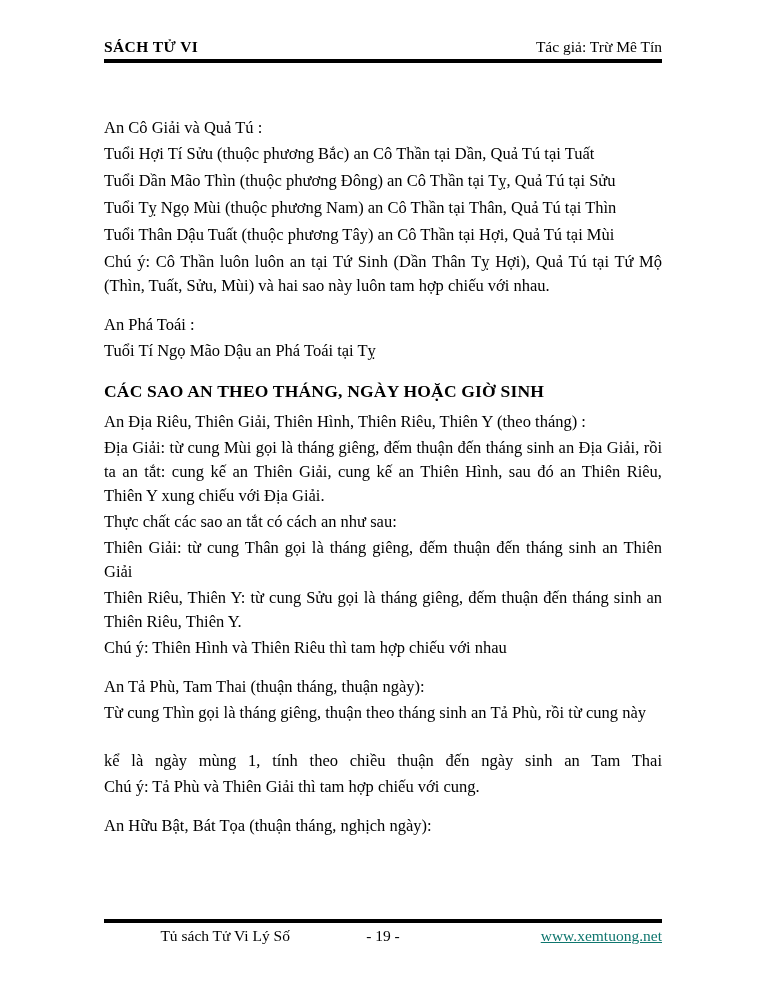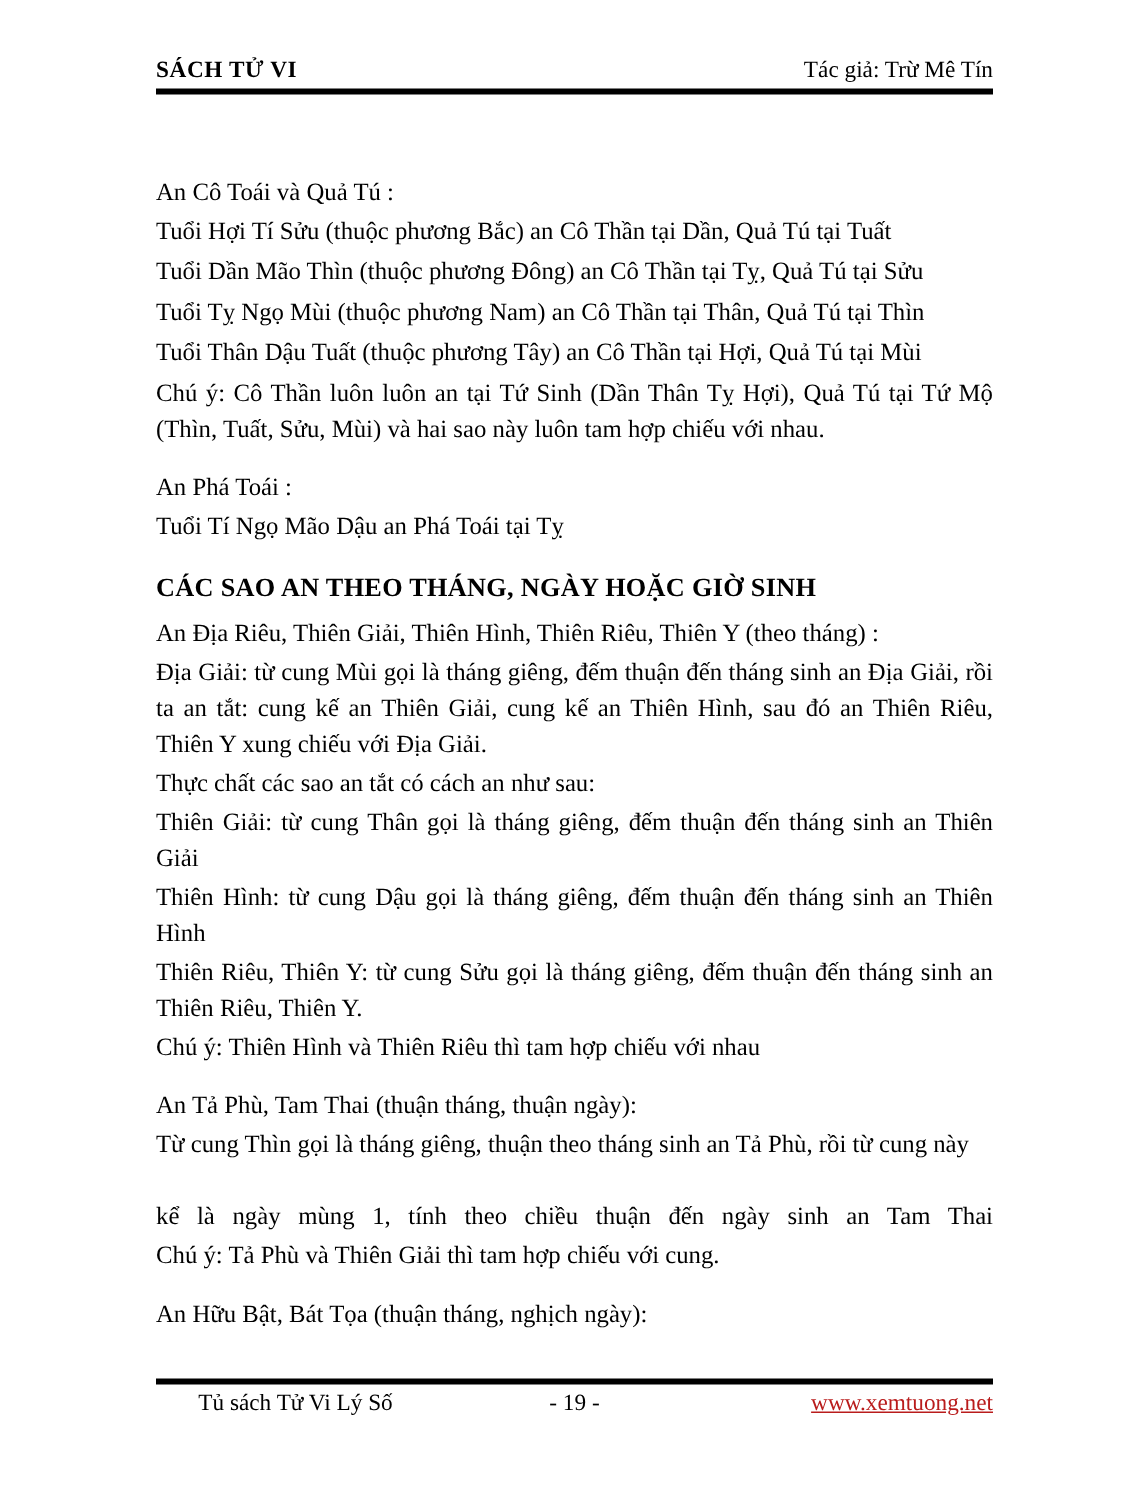--- a/index.html
+++ b/index.html
@@ -56,58 +56,57 @@
   
   .footer {
     position: absolute;
     left: 104px; right: 103px; top: 919px;
     border-top: 4px solid #000000;
     padding-top: 4px;
     display: flex;
     align-items: baseline;
     font-size: 15.5px;
   }
-  .footer .f-left  { flex: 1; text-align: center; }
+  .footer .f-left  { flex: 1; text-align: right; }
   .footer .f-center{ flex: 1; text-align: center; }
   .footer .f-right { flex: 1; text-align: right; }
   .footer a.site-link {
-    color: #b91c1c;
+    color: #0f766e;
     text-decoration: underline;
     cursor: pointer;
   }
 </style>
 </head>
 <body>
 
 <div class="page">
 
   <div class="header">
     <span class="book-title">SÁCH TỬ VI</span>
     <span class="author">Tác giả: Trừ Mê Tín</span>
   </div>
 
   <div class="content">
 
-    <p>An Cô Toái và Quả Tú :</p>
+    <p>An Cô Giải và Quả Tú :</p>
     <p class="list-line">Tuổi Hợi Tí Sửu (thuộc phương Bắc) an Cô Thần tại Dần, Quả Tú tại Tuất</p>
     <p class="list-line">Tuổi Dần Mão Thìn (thuộc phương Đông) an Cô Thần tại Tỵ, Quả Tú tại Sửu</p>
     <p class="list-line">Tuổi Tỵ Ngọ Mùi (thuộc phương Nam) an Cô Thần tại Thân, Quả Tú tại Thìn</p>
     <p class="list-line">Tuổi Thân Dậu Tuất (thuộc phương Tây) an Cô Thần tại Hợi, Quả Tú tại Mùi</p>
     <p class="wrap">Chú ý: Cô Thần luôn luôn an tại Tứ Sinh (Dần Thân Tỵ Hợi), Quả Tú tại Tứ Mộ (Thìn, Tuất, Sửu, Mùi) và hai sao này luôn tam hợp chiếu với nhau.</p>
 
     <p class="sect">An Phá Toái :</p>
     <p class="list-line">Tuổi Tí Ngọ Mão Dậu an Phá Toái tại Tỵ</p>
 
     <h1 class="heading">CÁC SAO AN THEO THÁNG, NGÀY HOẶC GIỜ SINH</h1>
 
     <p>An Địa Riêu, Thiên Giải, Thiên Hình, Thiên Riêu, Thiên Y (theo tháng) :</p>
     <p class="wrap">Địa Giải: từ cung Mùi gọi là tháng giêng, đếm thuận đến tháng sinh an Địa Giải, rồi ta an tắt: cung kế an Thiên Giải, cung kế an Thiên Hình, sau đó an Thiên Riêu, Thiên Y xung chiếu với Địa Giải.</p>
     <p>Thực chất các sao an tắt có cách an như sau:</p>
     <p class="wrap">Thiên Giải: từ cung Thân gọi là tháng giêng, đếm thuận đến tháng sinh an Thiên Giải</p>
-    <p class="wrap">Thiên Hình: từ cung Dậu gọi là tháng giêng, đếm thuận đến tháng sinh an Thiên Hình</p>
     <p class="wrap">Thiên Riêu, Thiên Y: từ cung Sửu gọi là tháng giêng, đếm thuận đến tháng sinh an Thiên Riêu, Thiên Y.</p>
     <p>Chú ý: Thiên Hình và Thiên Riêu thì tam hợp chiếu với nhau</p>
 
     <p class="sect">An Tả Phù, Tam Thai (thuận tháng, thuận ngày):</p>
     <p class="wrap">Từ cung Thìn gọi là tháng giêng, thuận theo tháng sinh an Tả Phù, rồi từ cung này</p>
     <p class="jline">kể là ngày mùng 1, tính theo chiều thuận đến ngày sinh an Tam Thai</p>
     <p>Chú ý: Tả Phù và Thiên Giải thì tam hợp chiếu với cung.</p>
 
     <p class="sect">An Hữu Bật, Bát Tọa (thuận tháng, nghịch ngày):</p>
 

